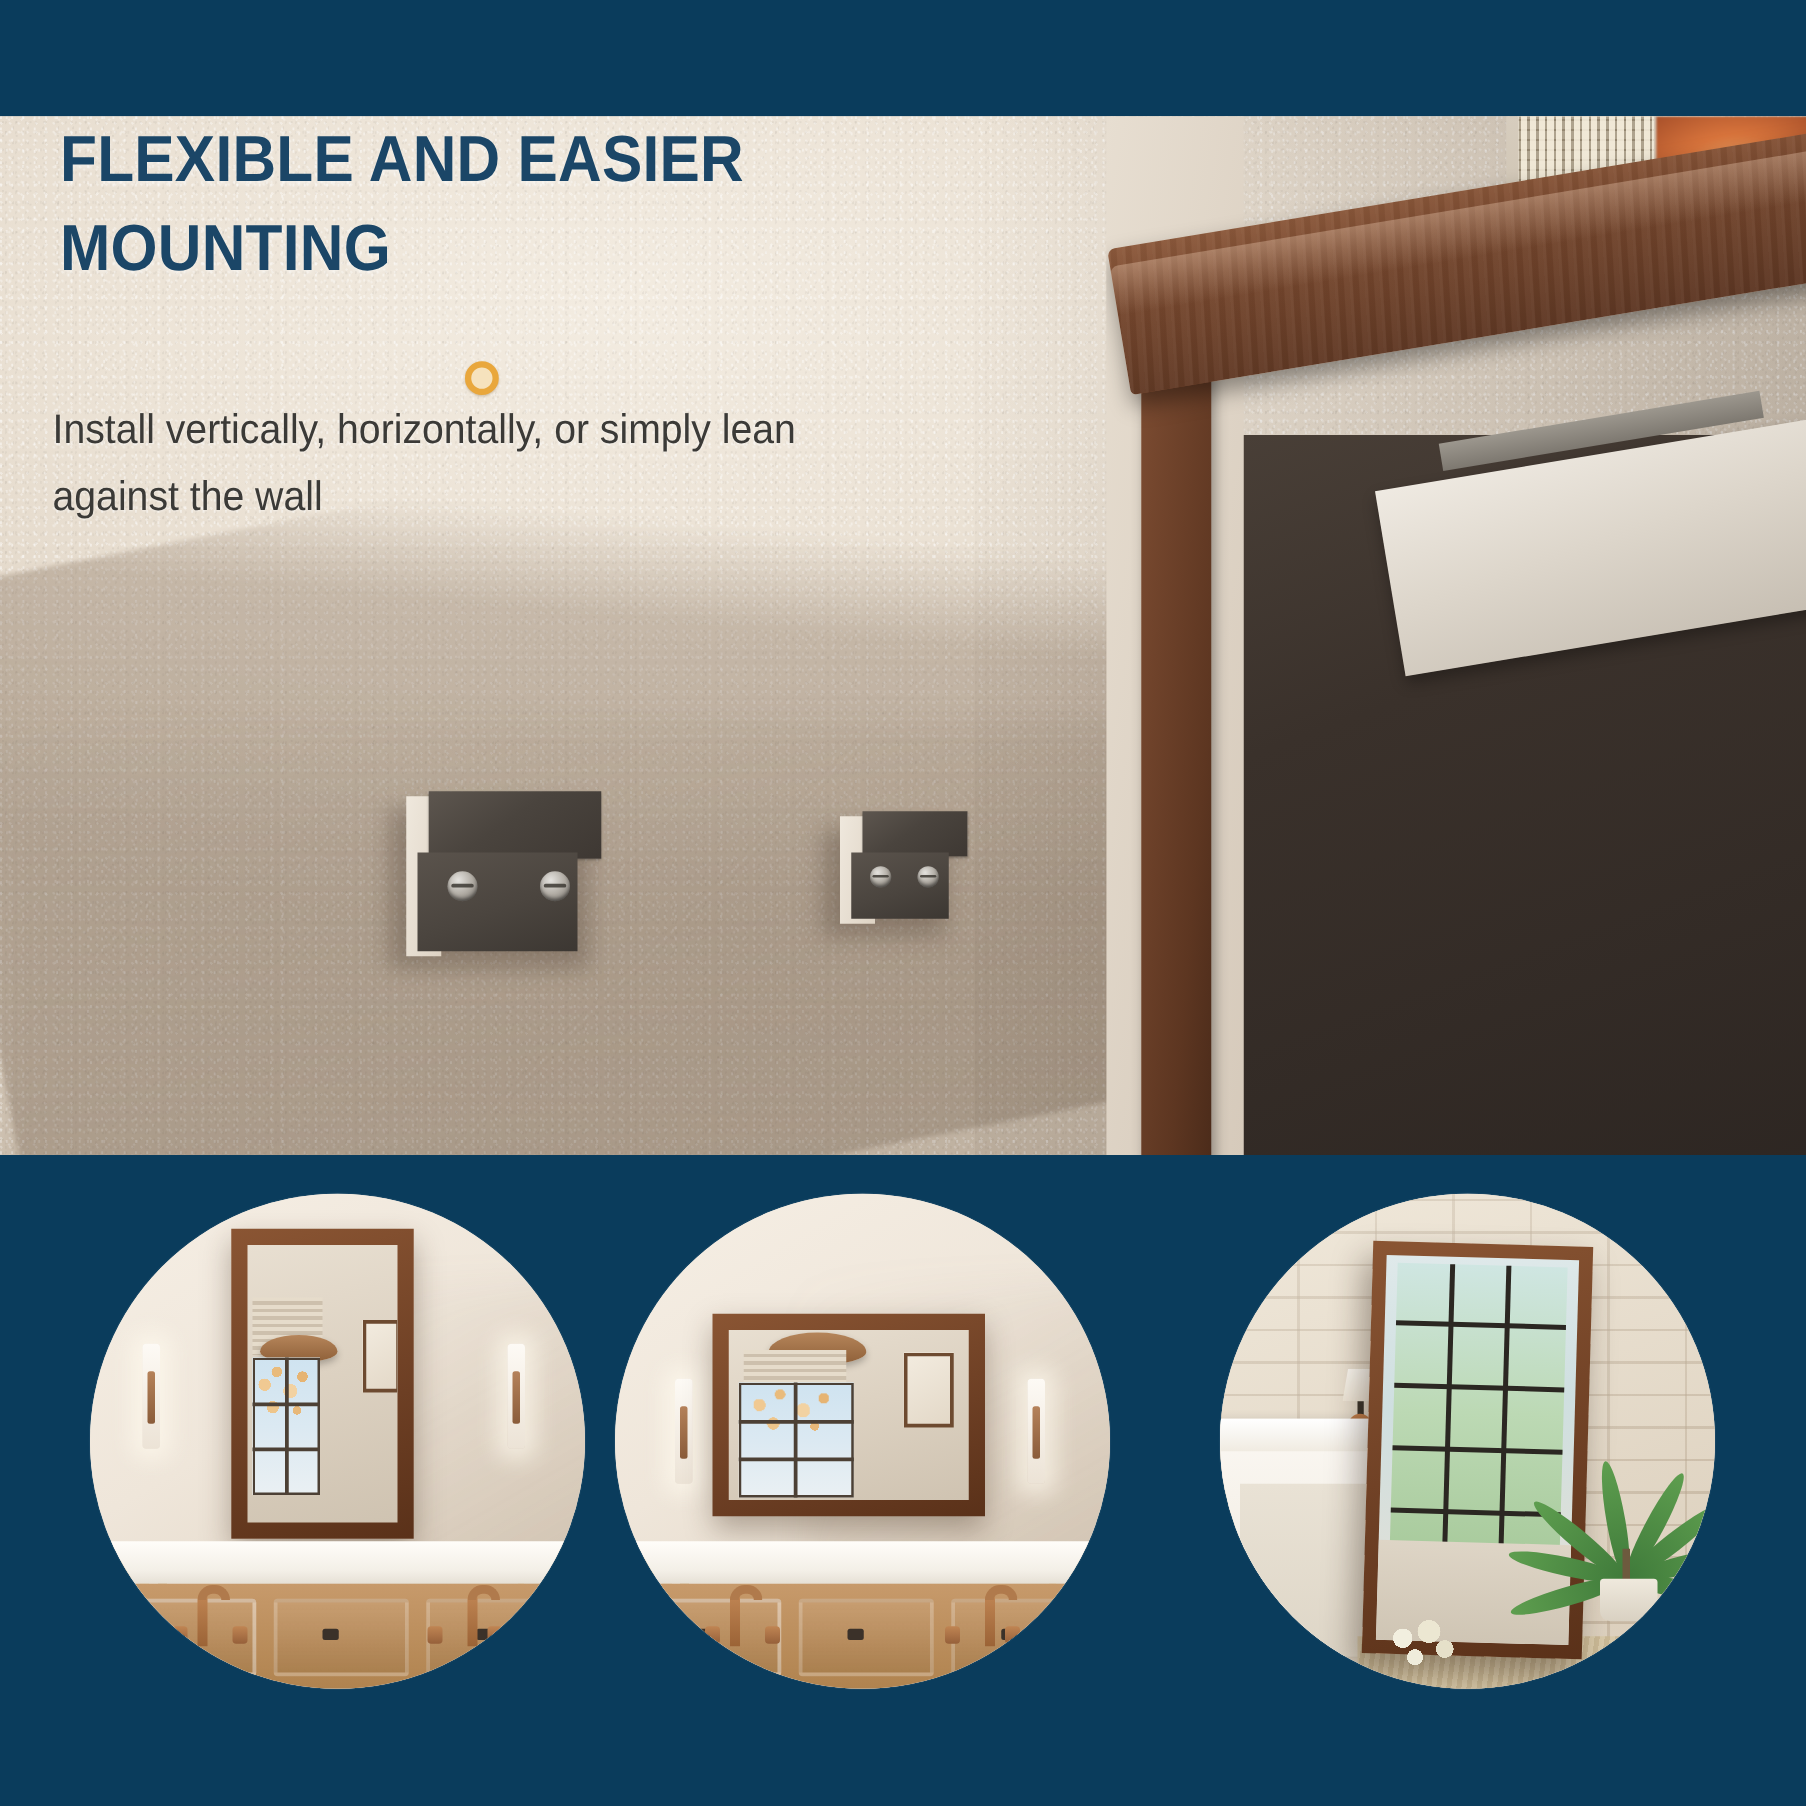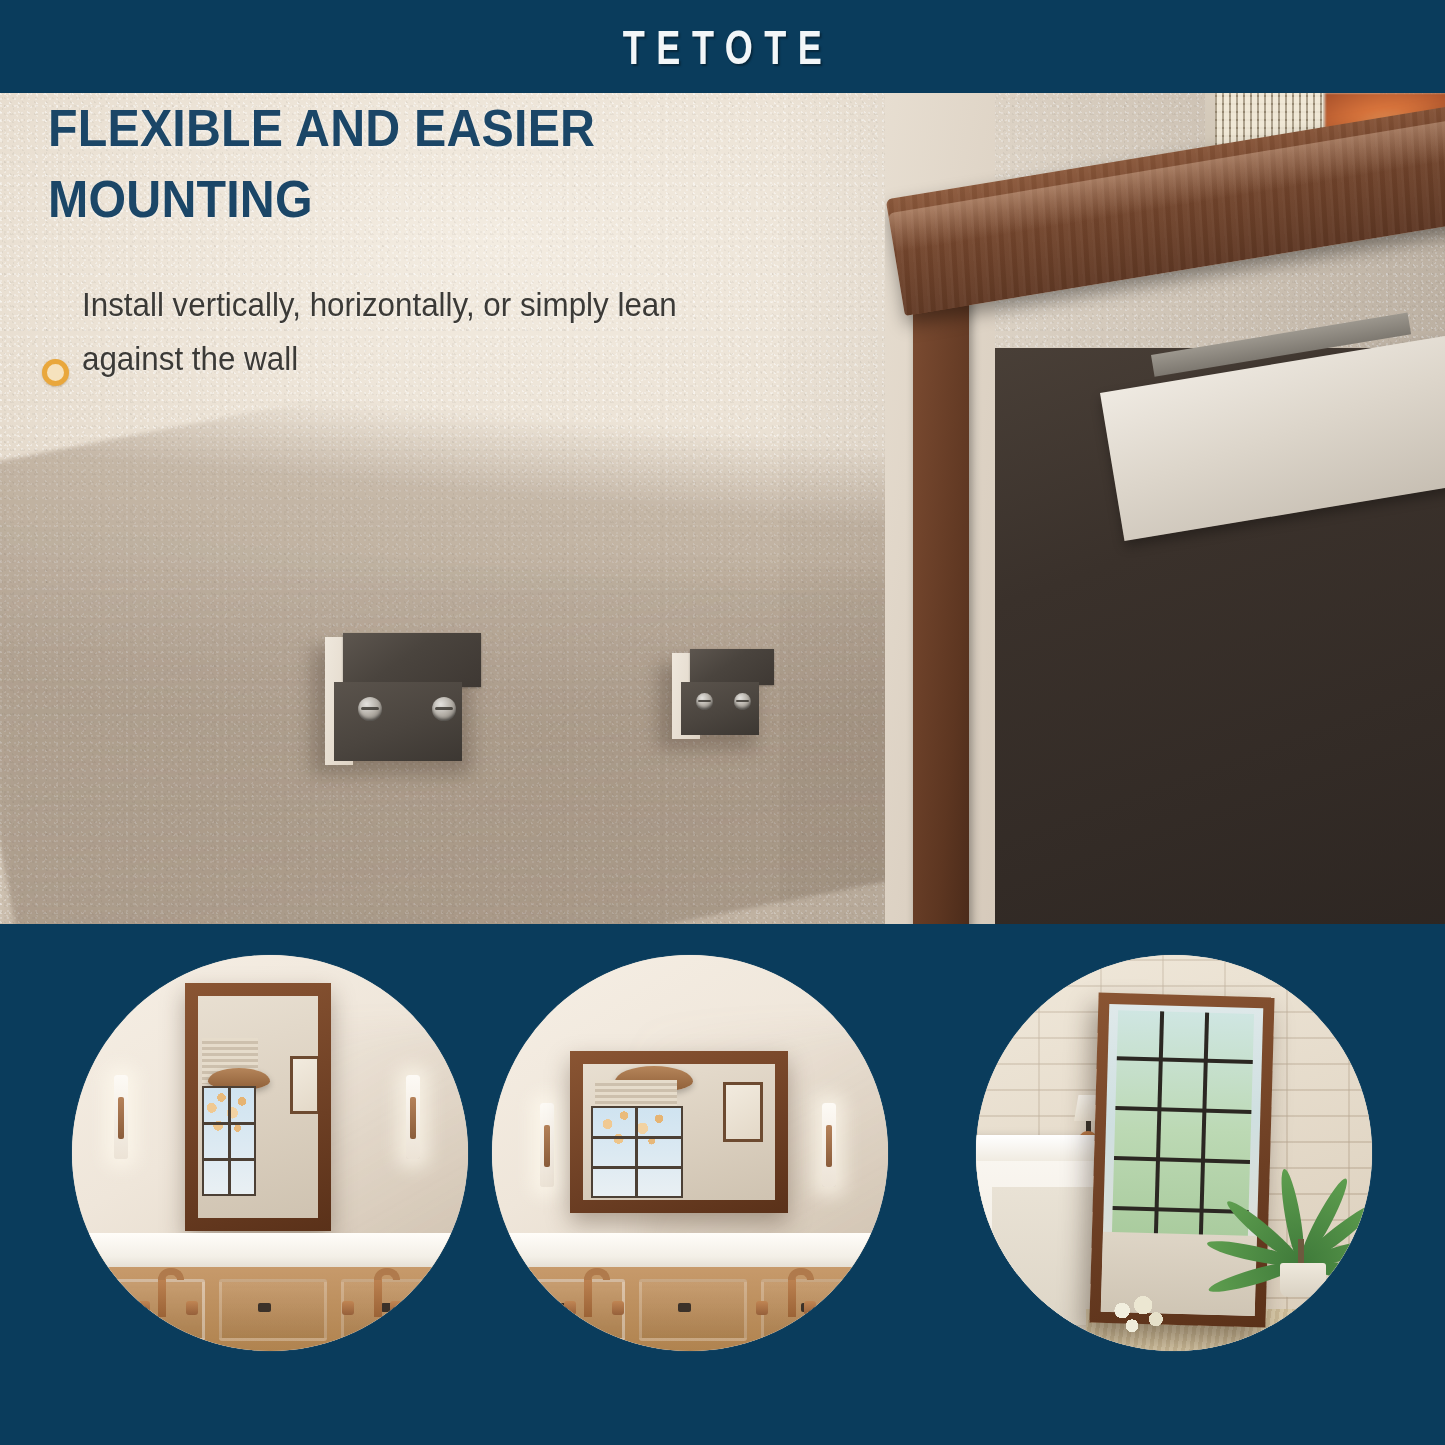--- a/index.html
+++ b/index.html
@@ -187,22 +187,23 @@
     line-height:1.36;
     letter-spacing:.2px;
     transform:scaleX(.93);
     transform-origin:left top;
     text-shadow:0 2px 4px rgba(255,255,255,.45);
   }
   .bullets{
     position:absolute;left:42px;top:278px;width:700px;
   }
   .bullet{
-    display:flex;align-items:flex-end;
+    display:flex;align-items:center;
     margin-bottom:14px;
+    flex-direction:column;
   }
   .bullet .dot{
     flex:0 0 auto;
     width:17px;height:17px;border-radius:50%;
     border:5px solid #e9a73c;
     background:#f6e2bd;
     margin-top:11px;margin-right:13px;
     box-shadow:0 1px 2px rgba(120,80,20,.3);
   }
   .bullet .btxt{
@@ -445,23 +446,20 @@
   .sconceBrick .plate{
     position:absolute;left:6px;top:36px;width:20px;height:22px;border-radius:50%;
     background:linear-gradient(180deg,#c9834d,#a4663a);
   }
 </style>
 </head>
 <body>
 
 <div class="page">
 
-  <div class="brandbar">
-    <div class="logo">TETOTE</div>
-  </div>
 
   <div class="hero">
     <div class="wall"></div>
     <div class="shadowwash"></div>
     <div class="shadowwash2"></div>
     <div class="cornershade"></div>
 
     <div class="bracket" id="bracket-left">
       <div class="shadow"></div>
       <div class="plateLight"></div>

